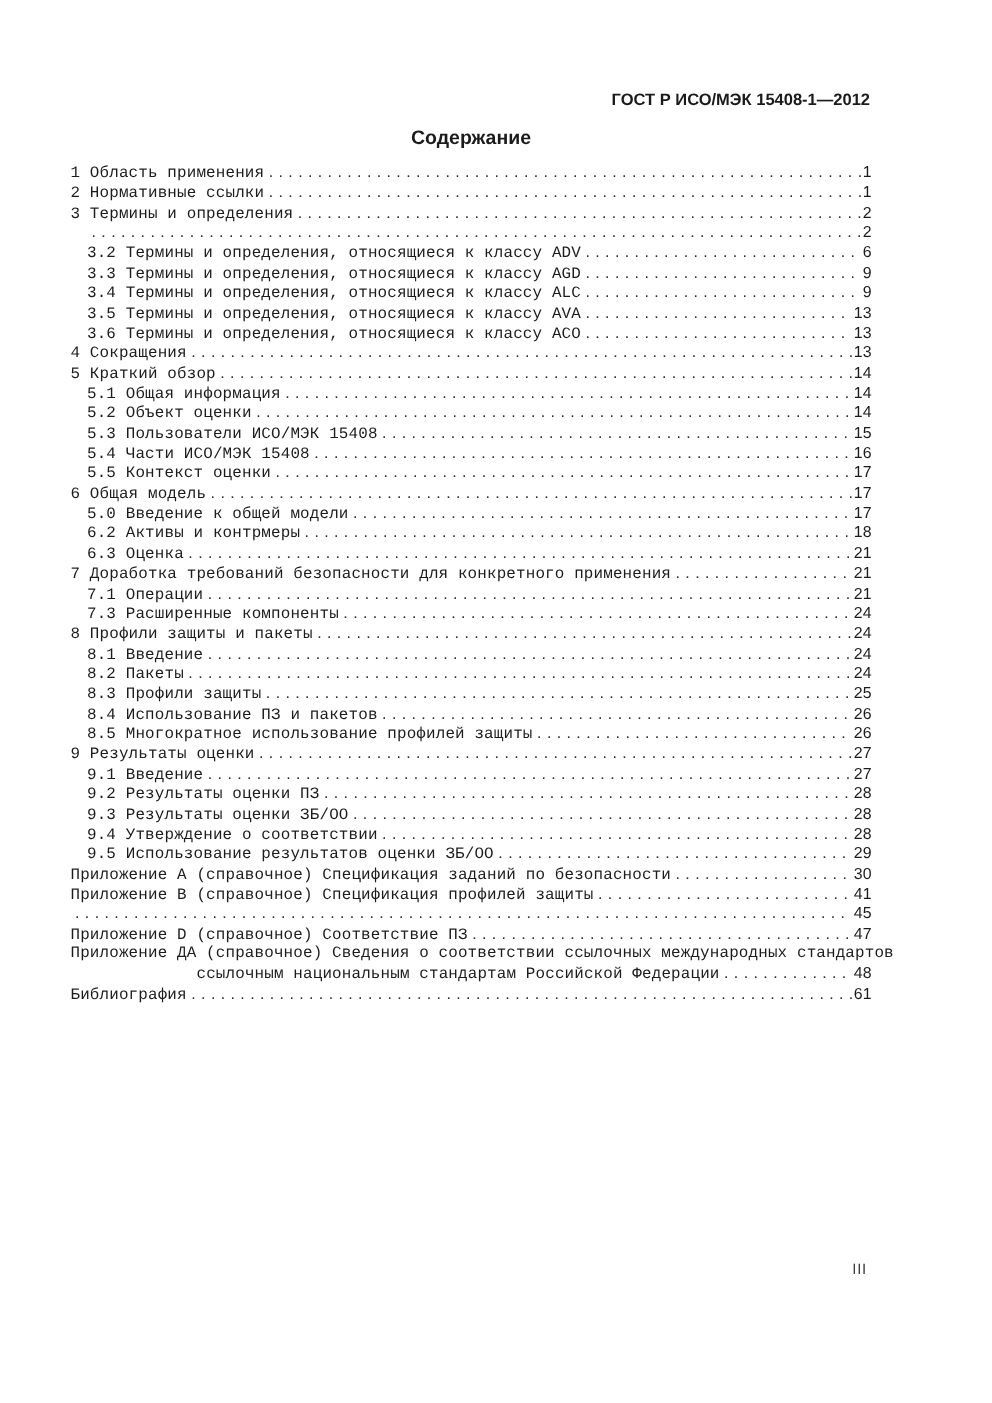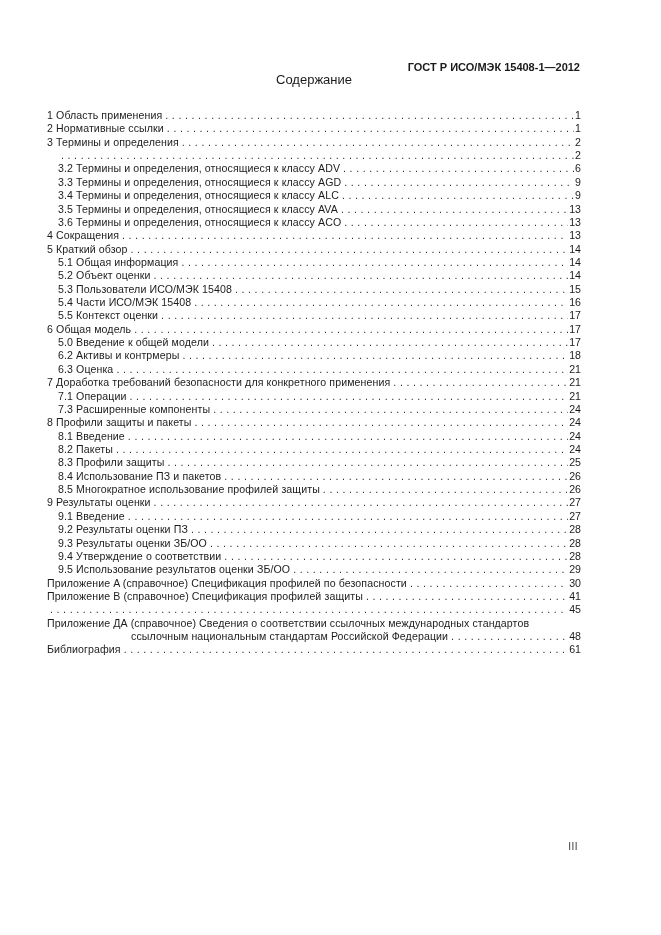--- a/index.html
+++ b/index.html
@@ -20,27 +20,27 @@
     position: absolute;
     top: 61px;
     right: 81px;
     font-size: 11px;
     font-weight: bold;
     color: #1a1a1a;
     white-space: nowrap;
   }
   .toc-title {
     position: absolute;
-    top: 72px;
+    top: 84px;
     left: 47px;
     width: 534px;
     margin: 0;
     text-align: center;
     font-size: 13px;
-    font-weight: normal;
+    font-weight: bold;
     color: #1a1a1a;
   }
   .toc {
     position: absolute;
     top: 109px;
     left: 47px;
     width: 534px;
     font-size: 10.6px;
     line-height: 13.36px;
   }
@@ -48,20 +48,21 @@
     display: flex;
     align-items: baseline;
     white-space: nowrap;
     height: 13.36px;
   }
   .toc-row.lvl1 { padding-left: 11px; }
   .toc-row.lvl2 { padding-left: 84px; }
   .toc-label {
     flex: 0 0 auto;
     letter-spacing: 0.1px;
+    font-family: Liberation Mono, monospace;
   }
   .toc-leader {
     flex: 1 1 auto;
     overflow: hidden;
     white-space: nowrap;
     margin-left: 3px;
     margin-right: 1px;
     min-width: 8px;
     color: #2a2a2a;
   }
@@ -259,32 +260,37 @@
         <span class="toc-label">9.4 Утверждение о соответствии</span>
         <span class="toc-leader"></span>
         <span class="toc-page">28</span>
       </div>
       <div class="toc-row lvl1">
         <span class="toc-label">9.5 Использование результатов оценки ЗБ/ОО</span>
         <span class="toc-leader"></span>
         <span class="toc-page">29</span>
       </div>
       <div class="toc-row lvl0">
-        <span class="toc-label">Приложение A (справочное) Спецификация профилей по безопасности</span>
+        <span class="toc-label">Приложение A (справочное) Спецификация заданий по безопасности</span>
         <span class="toc-leader"></span>
         <span class="toc-page">30</span>
       </div>
       <div class="toc-row lvl0">
         <span class="toc-label">Приложение B (справочное) Спецификация профилей защиты</span>
         <span class="toc-leader"></span>
         <span class="toc-page">41</span>
       </div>
       <div class="toc-row lvl0">
         <span class="toc-leader"></span>
         <span class="toc-page">45</span>
+      </div>
+      <div class="toc-row lvl0">
+        <span class="toc-label">Приложение D (справочное) Соответствие ПЗ</span>
+        <span class="toc-leader"></span>
+        <span class="toc-page">47</span>
       </div>
       <div class="toc-row lvl0">
         <span class="toc-label">Приложение ДА (справочное) Сведения о соответствии ссылочных международных стандартов</span>
       </div>
       <div class="toc-row lvl2">
         <span class="toc-label">ссылочным национальным стандартам Российской Федерации</span>
         <span class="toc-leader"></span>
         <span class="toc-page">48</span>
       </div>
       <div class="toc-row lvl0">

